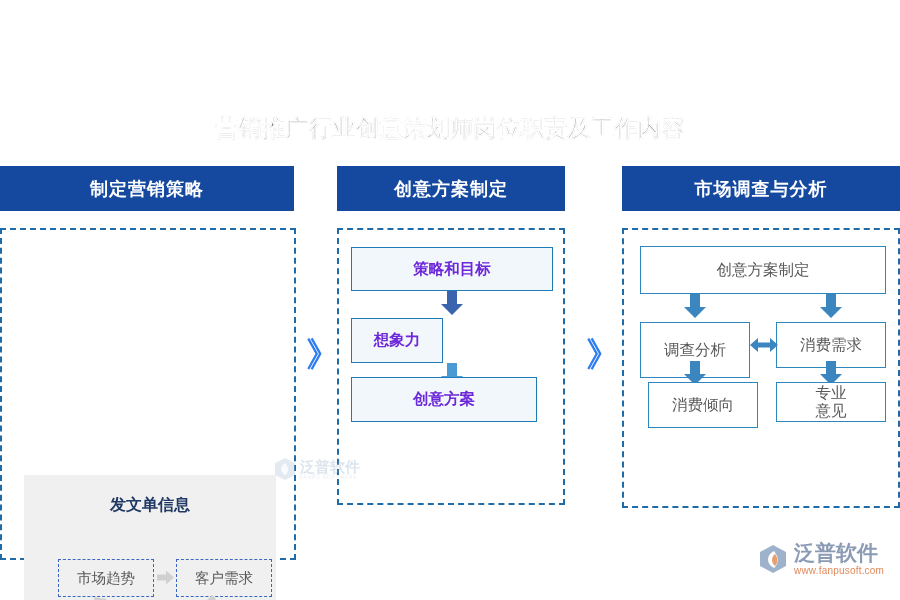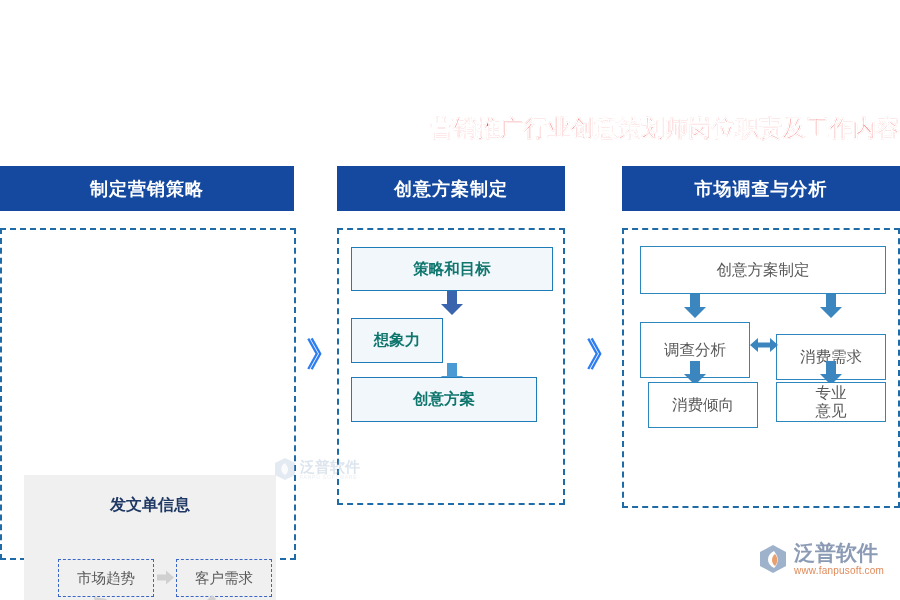--- a/index.html
+++ b/index.html
@@ -7,23 +7,23 @@
     width:900px; height:600px;
     background:#ffffff;
     font-family:"Liberation Sans","DejaVu Sans",sans-serif;
     overflow:hidden;
   }
   #root { position:relative; width:900px; height:600px; }
 
   
   .main-title{
     position:absolute; left:0; top:113px; width:900px;
-    text-align:right;
+    text-align:center;
     font-size:23px; font-weight:bold; letter-spacing:0.5px;
-    color:#ef4444;
+    color:#737373;
     -webkit-text-stroke:0.6px #ffffff;
     text-shadow:0 0 1px #ffffff, 0 1px 0 #ffffff;
   }
 
   
   .col-header{
     position:absolute; height:45px;
     background:#14499F;
     color:#ffffff;
     font-size:18px; font-weight:bold;
@@ -86,21 +86,21 @@
   .gray-arrow-diag{ position:absolute; width:34px; height:34px; }
   #ga-up  { left:68px;  top:120px; }
   #ga-dn  { left:160px; top:120px; }
 
   
   .m-node{
     position:absolute;
     border:1.4px solid #1F7BB8;
     background:#F2F7FB;
     display:flex; align-items:center; justify-content:center;
-    font-size:15.5px; font-weight:bold; color:#0f766e;
+    font-size:15.5px; font-weight:bold; color:#6d28d9;
   }
   #m-goal { left:12px;  top:17px;  width:202px; height:44px; }
   #m-imag { left:12px;  top:88px;  width:92px;  height:45px; }
   #m-insi { left:112px; top:88px;  width:102px; height:45px; }
   #m-plan { left:12px;  top:147px; width:186px; height:45px; }
 
   .arrow-down{ position:absolute; width:22px; height:24px; }
   #m-a1{ left:102px; top:61px; }
   #m-a2{ left:102px; top:133px; }
 
@@ -108,21 +108,21 @@
   .r-node{
     position:absolute;
     border:1.4px solid #2E86BE;
     background:#ffffff;
     display:flex; align-items:center; justify-content:center;
     text-align:center; line-height:1.15;
     font-size:15.5px; color:#595959;
   }
   #r-top  { left:16px;  top:16px;  width:246px; height:48px; }
   #r-surv { left:16px;  top:92px;  width:110px; height:56px; }
-  #r-need { left:152px; top:104px;  width:110px; height:46px; }
+  #r-need { left:152px; top:92px;  width:110px; height:46px; }
   #r-tend { left:16px;  top:152px; width:110px; height:46px;margin-left:8px; }
   #r-opin { left:152px; top:152px; width:110px; height:40px; }
 
   #r-a1{ left:60px;  top:64px;  }
   #r-a2{ left:196px; top:64px;  }
   #r-a3{ left:60px;  top:131px; }
   #r-a4{ left:196px; top:131px; }
   .arrow-bi{ position:absolute; left:126px; top:105px; width:28px; height:20px; }
 
   

